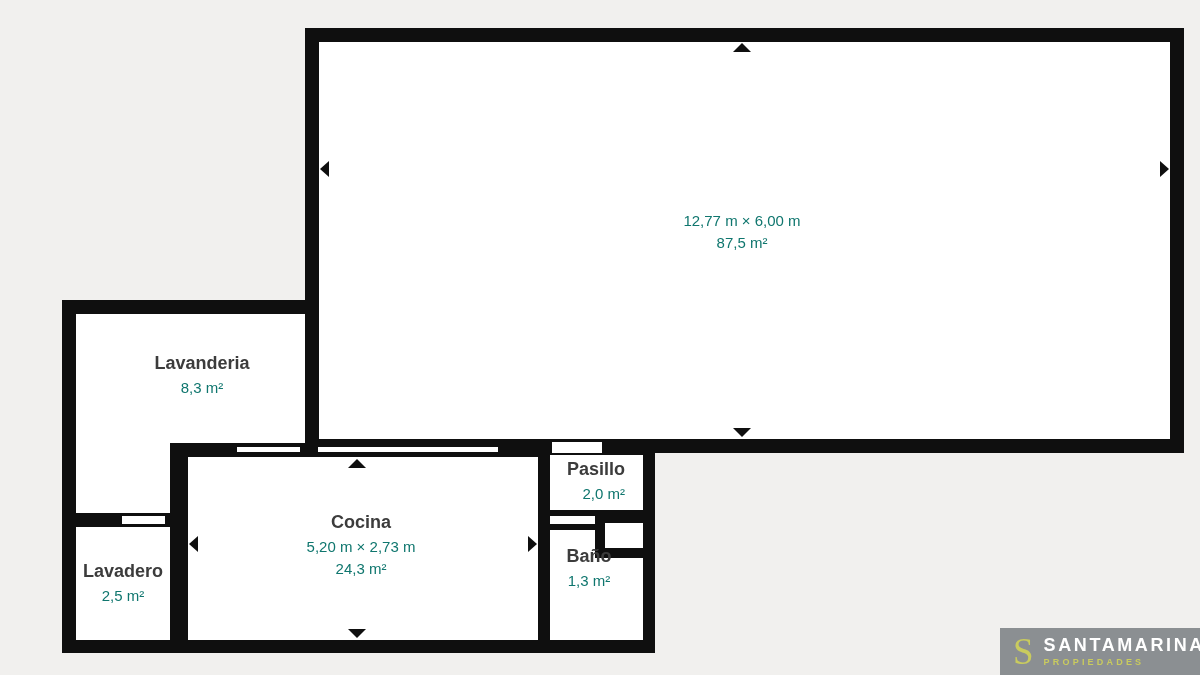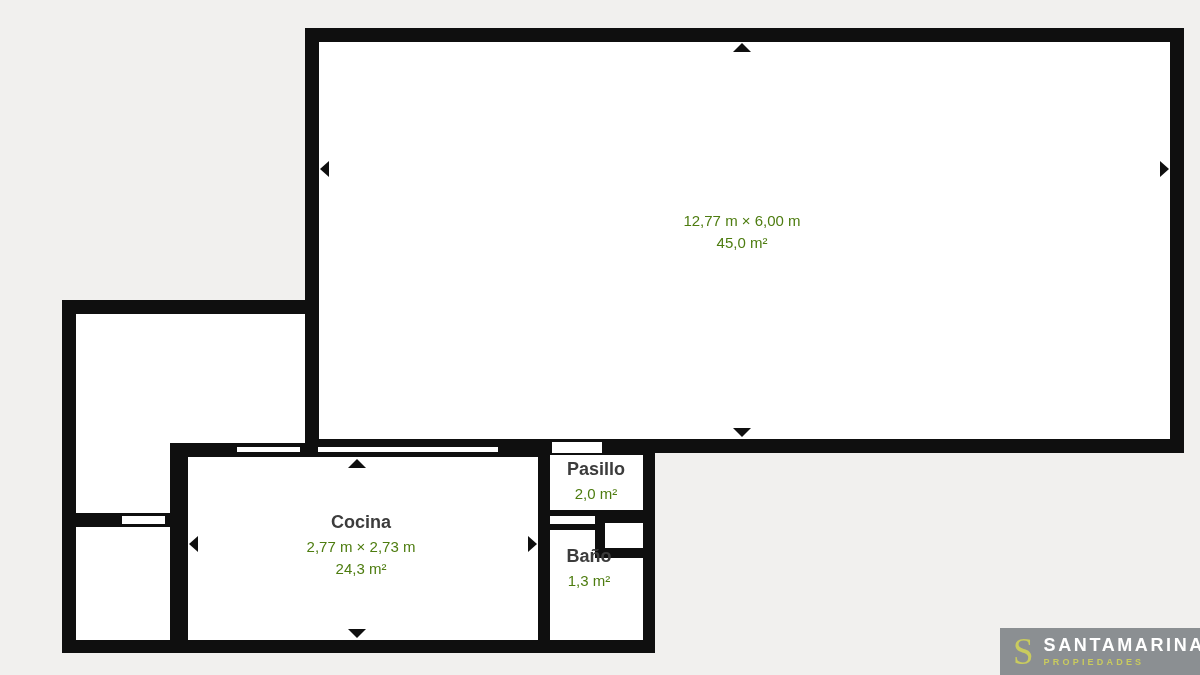--- a/index.html
+++ b/index.html
@@ -21,21 +21,21 @@
   .niche{position:absolute;background:#ffffff;box-sizing:border-box;border-left:10px solid #0f0f0f;border-bottom:10px solid #0f0f0f;}
   
   .arr{position:absolute;width:0;height:0;}
   .up{border-left:9px solid transparent;border-right:9px solid transparent;border-bottom:9px solid #0f0f0f;}
   .dn{border-left:9px solid transparent;border-right:9px solid transparent;border-top:9px solid #0f0f0f;}
   .lf{border-top:8px solid transparent;border-bottom:8px solid transparent;border-right:9px solid #0f0f0f;}
   .rt{border-top:8px solid transparent;border-bottom:8px solid transparent;border-left:9px solid #0f0f0f;}
   
   .lbl{position:absolute;transform:translateX(-50%);text-align:center;color:#3c3c3c;white-space:nowrap;}
   .lbl .nm{font-weight:700;font-size:18px;line-height:1.2;}
-  .lbl .dt{font-size:15px;color:#4d7c0f;line-height:1.2;margin-top:4px;}
+  .lbl .dt{font-size:15px;color:#0f766e;line-height:1.2;margin-top:4px;}
   .lbl-salon .nm{font-size:19px;}
   
   .logo{position:absolute;left:1000px;top:628px;width:200px;height:47px;background:#8b8f92;
         display:flex;align-items:center;gap:10px;padding-left:13px;box-sizing:border-box;}
   .logo .mono{font-family:"Liberation Serif", serif;font-size:37px;line-height:0.9;color:#c9cb5e;}
   .logo .col{display:flex;flex-direction:column;}
   .logo .bname{color:#ffffff;font-size:18px;letter-spacing:2.6px;font-weight:700;line-height:1.1;}
   .logo .btag{color:#c9cb5e;font-size:9px;letter-spacing:3.2px;font-weight:700;margin-top:2px;}
 </style>
 </head>
@@ -77,40 +77,48 @@
   <div class="arr dn" style="left:733px;top:428px;"></div>
   <div class="arr lf" style="left:320px;top:161px;"></div>
   <div class="arr rt" style="left:1160px;top:161px;"></div>
   <div class="arr up" style="left:348px;top:459px;"></div>
   <div class="arr dn" style="left:348px;top:629px;"></div>
   <div class="arr lf" style="left:189px;top:536px;"></div>
   <div class="arr rt" style="left:528px;top:536px;"></div>
 
   <div class="lbl lbl-salon" style="left:742px;top:208px;">
     <div class="dt">12,77 m × 6,00 m</div>
-    <div class="dt">45,0 m²</div>
+    <div class="dt">87,5 m²</div>
   </div>
 
+  <div class="lbl" style="left:202px;top:353px;">
+    <div class="nm">Lavanderia</div>
+    <div class="dt">8,3 m²</div>
+  </div>
 
   <div class="lbl" style="left:361px;top:512px;">
     <div class="nm">Cocina</div>
-    <div class="dt">2,77 m × 2,73 m</div>
+    <div class="dt">5,20 m × 2,73 m</div>
     <div class="dt">24,3 m²</div>
   </div>
 
-  <div class="lbl" style="left:596px;top:459px;">
+  <div class="lbl" style="left:596px;top:459px;text-align:right;">
     <div class="nm">Pasillo</div>
     <div class="dt">2,0 m²</div>
   </div>
 
   <div class="lbl" style="left:589px;top:546px;">
     <div class="nm">Baño</div>
     <div class="dt">1,3 m²</div>
   </div>
 
+  <div class="lbl" style="left:123px;top:561px;">
+    <div class="nm">Lavadero</div>
+    <div class="dt">2,5 m²</div>
+  </div>
 
   <div class="logo">
     <div class="mono">S</div>
     <div class="col">
       <div class="bname">SANTAMARINA</div>
       <div class="btag">PROPIEDADES</div>
     </div>
   </div>
 
 </div>

